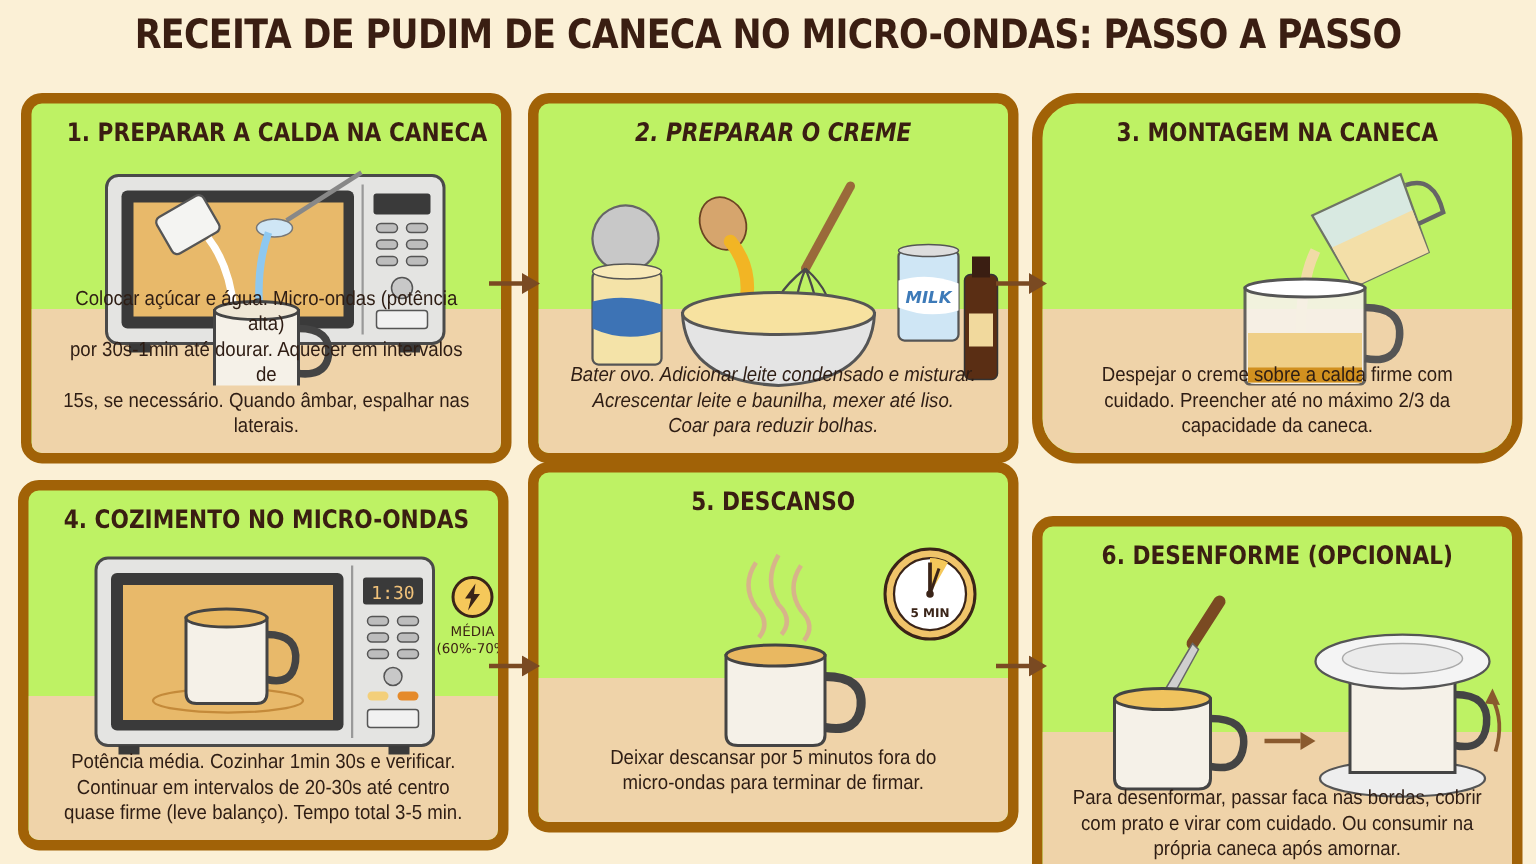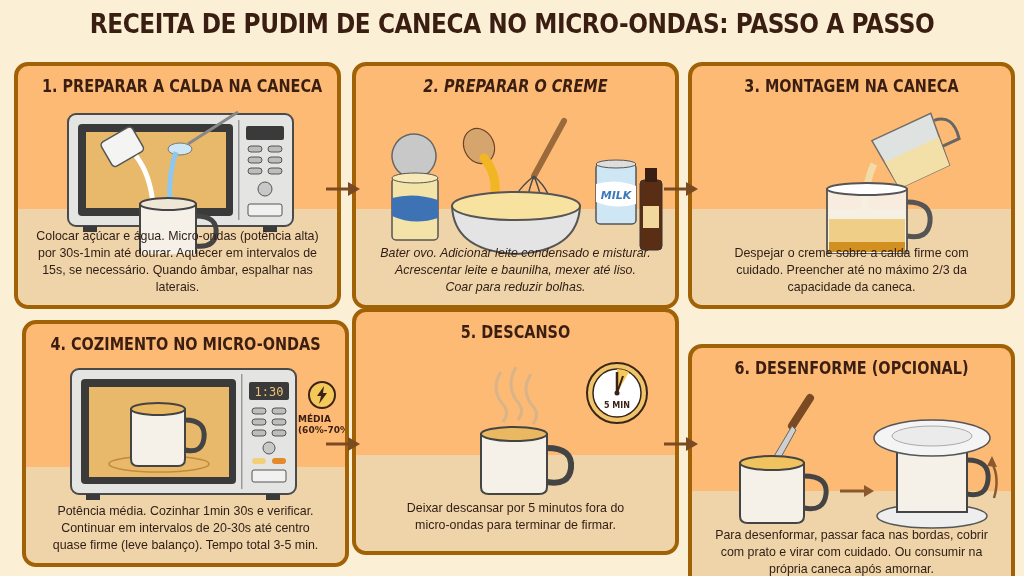--- a/index.html
+++ b/index.html
@@ -16,23 +16,23 @@
     font-family: "DejaVu Sans", sans-serif;
     font-weight: bold;
     font-size: 27px;
     letter-spacing: -0.5px;
     color: #3a1e12;
     transform: scaleX(0.86);
   }
   .panel {
     position: absolute;
     width: 327px; height: 247px;
-    border: 4px solid #a16207;
+    border: 7px solid #a16207;
     border-radius: 14px;
-    background: #fdba74;
+    background: #bef264;
     overflow: hidden;
   }
   .panel .counter {
     position: absolute; left: 0; right: 0; bottom: 0; height: 96px;
     background: #efd3a9;
   }
   .panel .heading {
     position: absolute; left: 0; right: 0; top: 10px;
     text-align: center;
     font-family: "DejaVu Sans", sans-serif;
@@ -51,21 +51,21 @@
     transform: scaleX(0.92);
   }
   .panel .desc span { display: block; }
   .art { position: absolute; }
   .arrow {
     position: absolute; width: 34px; height: 14px;
   }
   .badge-label {
     position: absolute;
     font-family: "DejaVu Sans", sans-serif;
-    font-weight: bold; font-size: 9px; text-align: left; color: #3a1e12;
+    font-weight: normal; font-size: 9px; text-align: center; color: #3a1e12;
     line-height: 11px;
   }
 </style>
 </head>
 <body>
 
 <div class="page-title">RECEITA DE PUDIM DE CANECA NO MICRO-ONDAS: PASSO A PASSO</div>
 
 <div class="panel" style="left:14px; top:62px;">
   <div class="counter"></div>
@@ -138,21 +138,21 @@
     <rect x="261" y="62" width="12" height="14" fill="#3a1e12"></rect>
     <rect x="259" y="100" width="16" height="22" fill="#f1d99d"></rect>
   </svg>
   <div class="desc">
     <span>Bater ovo. Adicionar leite condensado e misturar.</span>
     <span>Acrescentar leite e baunilha, mexer até liso.</span>
     <span>Coar para reduzir bolhas.</span>
   </div>
 </div>
 
-<div class="panel" style="left:688px; top:62px;">
+<div class="panel" style="left:688px; top:62px;border-radius:30px;">
   <div class="counter"></div>
   <div class="heading">3. MONTAGEM NA CANECA</div>
   <svg class="art" style="left:110px; top:38px;" width="170" height="150" viewBox="0 0 170 150">
 
     <g transform="rotate(-25 110 40)">
       <path d="M75 20 L140 20 L135 75 L80 75 Z" fill="#dbe8ef" stroke="#666" stroke-width="1.5" opacity="0.9"></path>
       <path d="M78 45 L137 45 L135 75 L80 75 Z" fill="#f3dfa8"></path>
       <path d="M140 28 Q160 30 155 55 L137 55" stroke="#666" stroke-width="3" fill="none"></path>
     </g>
     <path d="M72 60 Q62 80 62 120" stroke="#f1dba6" stroke-width="7" fill="none"></path>
@@ -163,21 +163,21 @@
     <ellipse cx="65" cy="85" rx="40" ry="6" fill="#fff" stroke="#555" stroke-width="2"></ellipse>
     <path d="M105 98 Q130 98 128 118 Q126 136 105 132" fill="none" stroke="#555" stroke-width="5"></path>
   </svg>
   <div class="desc">
     <span>Despejar o creme sobre a calda firme com</span>
     <span>cuidado. Preencher até no máximo 2/3 da</span>
     <span>capacidade da caneca.</span>
   </div>
 </div>
 
-<div class="panel" style="left:22px; top:320px;">
+<div class="panel" style="left:12px; top:320px;">
   <div class="counter"></div>
   <div class="heading">4. COZIMENTO NO MICRO-ONDAS</div>
   <svg class="art" style="left:40px; top:40px;" width="235" height="140" viewBox="0 0 235 140">
     <rect x="5" y="5" width="225" height="125" rx="8" fill="#e4e4e2" stroke="#4a4a4a" stroke-width="2"></rect>
     <rect x="15" y="15" width="155" height="105" rx="4" fill="#3a3a3a"></rect>
     <rect x="23" y="23" width="140" height="90" fill="#e8b96a"></rect>
     <ellipse cx="93" cy="100" rx="50" ry="8" fill="none" stroke="#c48a3a" stroke-width="1.5"></ellipse>
     <rect x="175" y="10" width="1.5" height="115" fill="#999"></rect>
     <rect x="183" y="18" width="40" height="18" rx="2" fill="#3a3a3a"></rect>
     <text x="203" y="32" text-anchor="middle" font-family="DejaVu Sans Mono, monospace" font-size="12" fill="#f1c27a">1:30</text>

